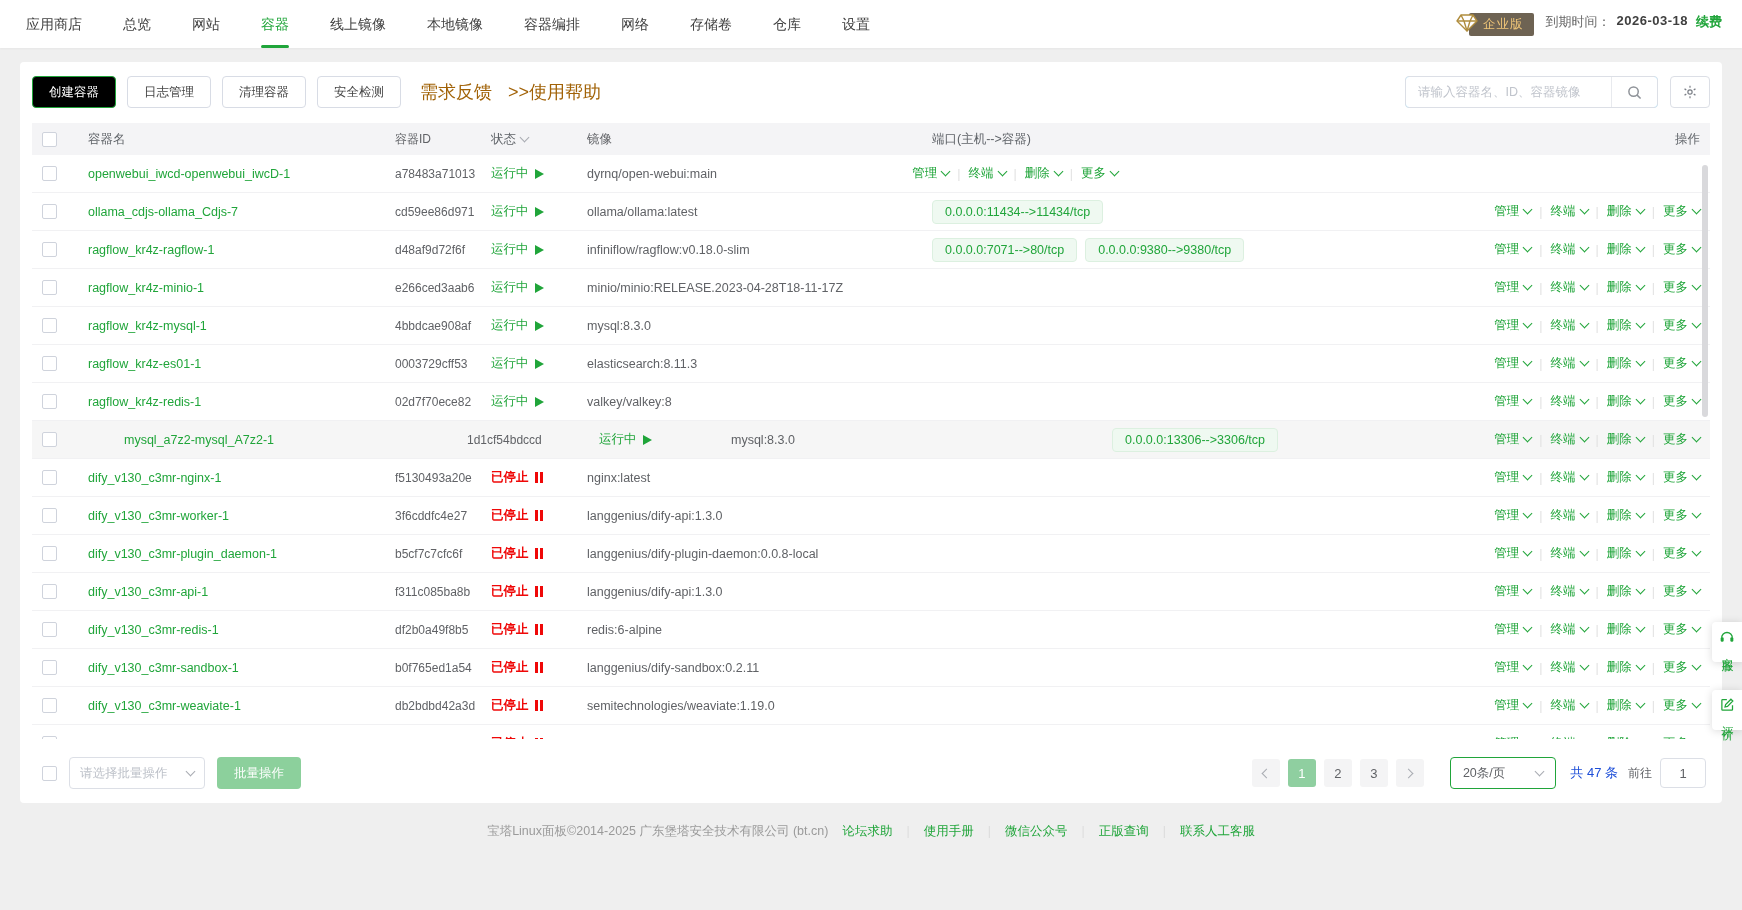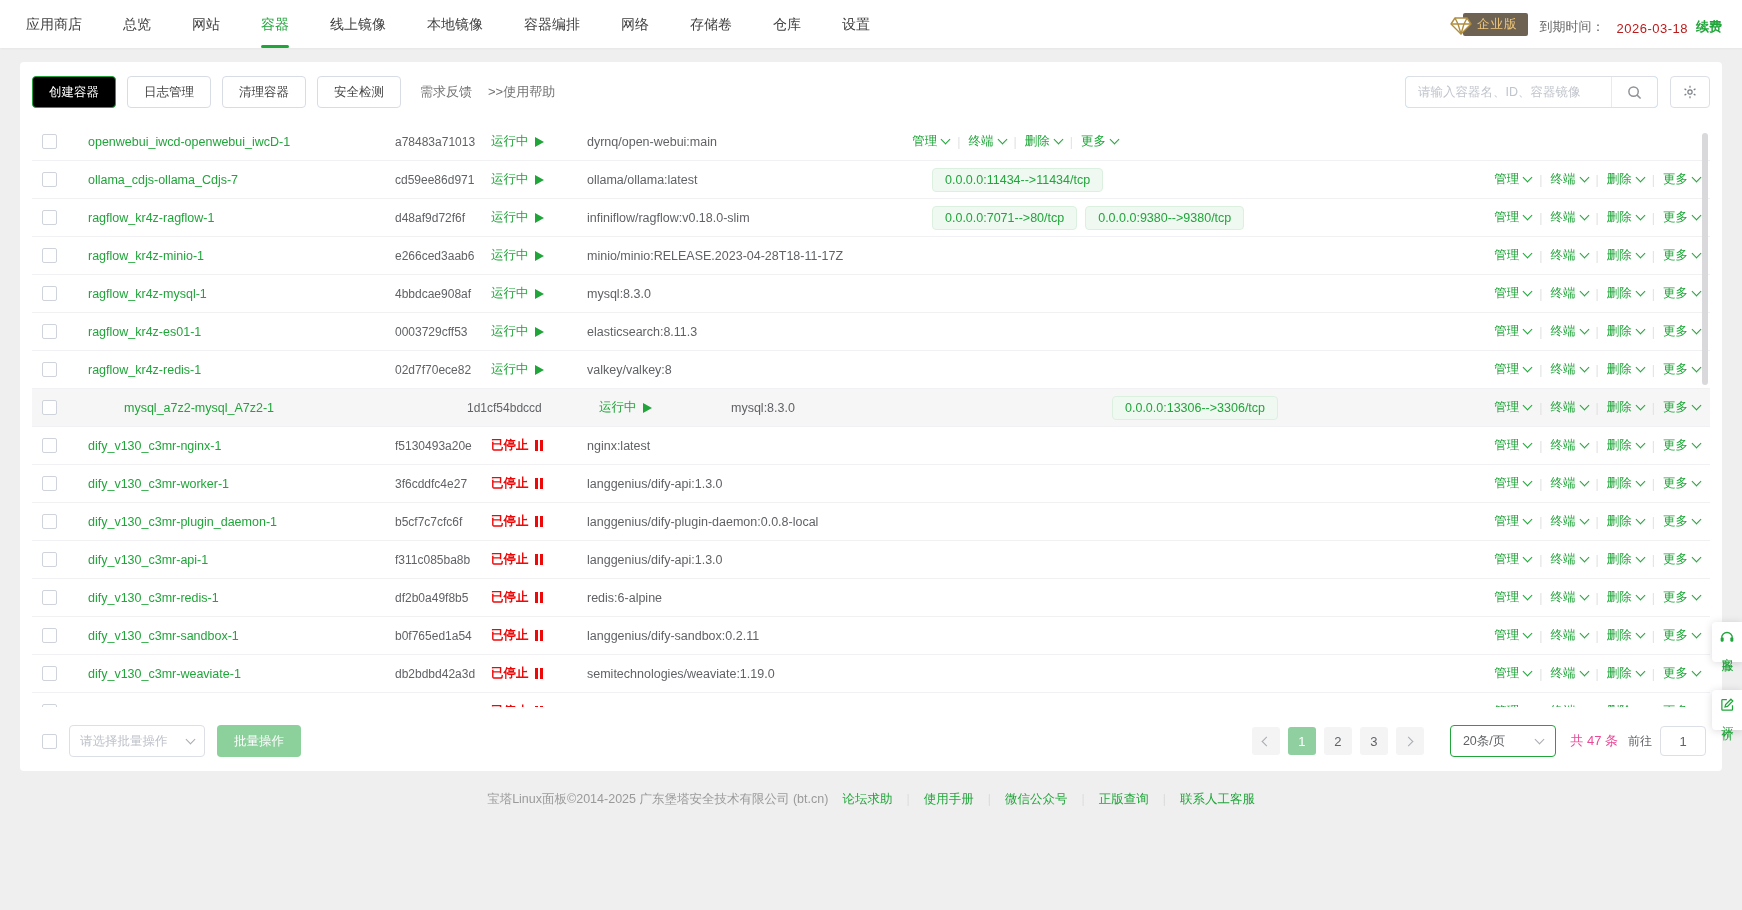--- a/index.html
+++ b/index.html
@@ -10,35 +10,35 @@
   }
   a { text-decoration:none; cursor:pointer; }
   button { cursor:pointer; font-family:inherit; }
 
   
   .topnav { height:48px; background:#fff; display:flex; align-items:center; padding:0 20px 0 26px; box-shadow:0 1px 2px rgba(0,0,0,.04); }
   .nav-items { display:flex; height:48px; }
   .nav-item { color:#3f3f3f; font-size:14px; line-height:48px; margin-right:41px; position:relative; white-space:nowrap; }
   .nav-item.active { color:#20a53a; }
   .nav-item.active::after { content:""; position:absolute; left:0; right:0; bottom:0; height:3px; background:#20a53a; border-radius:2px; }
-  .nav-right { margin-left:auto; display:flex; align-items:flex-end; font-size:13px; }
+  .nav-right { margin-left:auto; display:flex; align-items:flex-start; font-size:13px; }
   .diamond-ic { width:24px; height:20px; z-index:2; }
   .lic-badge { background:#6e6353; color:#f0c678; font-size:12.5px; padding:3px 10px 3px 14px; margin-left:-10px; border-radius:2px; letter-spacing:1px; }
   .expire-label { color:#666; margin-left:12px; }
-  .expire-date { color:#b91c1c; font-weight:normal; margin-left:12px; letter-spacing:.5px; }
+  .expire-date { color:#404040; font-weight:bold; margin-left:6px; letter-spacing:.5px; }
   .renew-link { color:#20a53a; font-weight:bold; margin-left:8px; }
 
   
   .card { margin:14px 20px 0; background:#fff; border-radius:4px; padding:14px 12px 14px; }
 
   
   .toolbar { display:flex; align-items:center; margin-bottom:15px; }
   .btn { height:32px; padding:0 16px; font-size:12.5px; border-radius:4px; border:1px solid #d8dce5; background:#fff; color:#454545; margin-right:11px; white-space:nowrap; }
   .btn-primary { background:#000000; border-color:#20a53a; color:#fff; }
-  .tb-link { color:#737373; font-size:13px; margin:1px 8px; white-space:nowrap; }
+  .tb-link { color:#a16207; font-size:18px; margin:1px 8px; white-space:nowrap; }
   .search-group { margin-left:auto; display:flex; align-items:stretch; border:1px solid #dcdfe6; border-radius:4px; height:32px; background:#7dd3fc; overflow:hidden; }
   .search-input { border:none; outline:none; padding:0 12px; width:205px; font-size:12.5px; color:#333; font-family:inherit; }
   .search-input::placeholder { color:#c0c4cc; }
   .search-btn { width:46px; border:none; border-left:1px solid #e8eaee; background:#fff; display:flex; align-items:center; justify-content:center; }
   .gear-btn { width:40px; height:32px; border:1px solid #dcdfe6; border-radius:4px; background:#fff; margin-left:12px; display:flex; align-items:center; justify-content:center; }
 
   
   .thead { display:flex; align-items:center; height:32px; background:#f4f4f6; color:#5f6368; }
   .tbody { height:584px; overflow:hidden; position:relative; }
   .trow { display:flex; align-items:center; height:38px; border-bottom:1px solid #f1f1f3; background:#fff; }
@@ -71,21 +71,21 @@
   .bottom-bar { display:flex; align-items:center; margin-top:18px; padding:0 4px 0 10px; }
   .batch-select { width:136px; height:32px; border:1px solid #dcdfe6; border-radius:4px; display:flex; align-items:center; justify-content:space-between; padding:0 10px; color:#bcc0c8; margin:0 12px; background:#fff; cursor:pointer; }
   .batch-btn { background:#8cd09c; border:none; color:#fff; height:32px; padding:0 17px; border-radius:4px; font-size:12.5px; }
   .pager { margin-left:auto; display:flex; align-items:center; }
   .page-btn { min-width:28px; height:28px; border:none; border-radius:3px; background:#f4f4f5; color:#606266; font-size:13px; margin:0 4px; display:flex; align-items:center; justify-content:center; }
   .page-btn.active { background:#8fcfa0; color:#fff; }
   .nav-chev { width:7px; height:7px; border-right:1.6px solid #a8abb2; border-bottom:1.6px solid #a8abb2; display:inline-block; }
   .nav-chev.left { transform:rotate(135deg); margin-left:2px; }
   .nav-chev.right { transform:rotate(-45deg); margin-right:2px; }
   .size-select { height:32px; border:1px solid #20a53a; border-radius:4px; background:#fff; display:flex; align-items:center; gap:26px; padding:0 12px; color:#606266; margin:0 14px 0 22px; cursor:pointer; }
-  .total-txt { color:#ec4899; font-size:13px; margin-right:10px; white-space:nowrap; }
+  .total-txt { color:#1d4ed8; font-size:13px; margin-right:10px; white-space:nowrap; }
   .goto-label { color:#606266; font-size:12px; margin-right:8px; }
   .goto-input { width:46px; height:30px; border:1px solid #dcdfe6; border-radius:4px; text-align:center; color:#606266; font-size:13px; font-family:inherit; outline:none; }
 
   
   .footer { margin-top:20px; display:flex; justify-content:center; align-items:center; font-size:12.5px; color:#9a9a9a; }
   .footer-copy { margin-right:14px; }
   .f-link { color:#20a53a; }
   .f-link + .f-link::before { content:"|"; color:#dcdcdc; margin:0 14px; }
 
   
@@ -153,20 +153,32 @@
     </div>
     <button class="gear-btn">
       <svg width="16" height="16" viewBox="0 0 24 24" fill="none" stroke="#7b7f86" stroke-width="1.8">
           <circle cx="12" cy="12" r="3.2"></circle>
           <path d="M12 2.5v3 M12 18.5v3 M3.8 7.3l2.6 1.5 M17.6 15.2l2.6 1.5 M3.8 16.7l2.6-1.5 M17.6 8.8l2.6-1.5"></path>
         </svg>
     </button>
   </div>
 
   <div class="table-wrap">
+    <div class="thead">
+      <div class="c-check"><input type="checkbox" class="cbox" style=""></div>
+      <div class="c-name">容器名</div>
+      <div class="c-id">容器ID</div>
+      <div class="c-status">
+          <span>状态</span>
+          <span class="chev chev-gray"></span>
+        </div>
+      <div class="c-image">镜像</div>
+      <div class="c-ports">端口(主机--&gt;容器)</div>
+      <div class="c-actions h-actions">操作</div>
+    </div>
     <div class="tbody" id="tbody">
 
   <div class="trow">
     <div class="c-check"><input type="checkbox" class="cbox" style=""></div>
     <div class="c-name">
       
       <a class="name-link">openwebui_iwcd-openwebui_iwcD-1</a>
     </div>
     <div class="c-id">a78483a71013</div>
     <div class="c-status">

